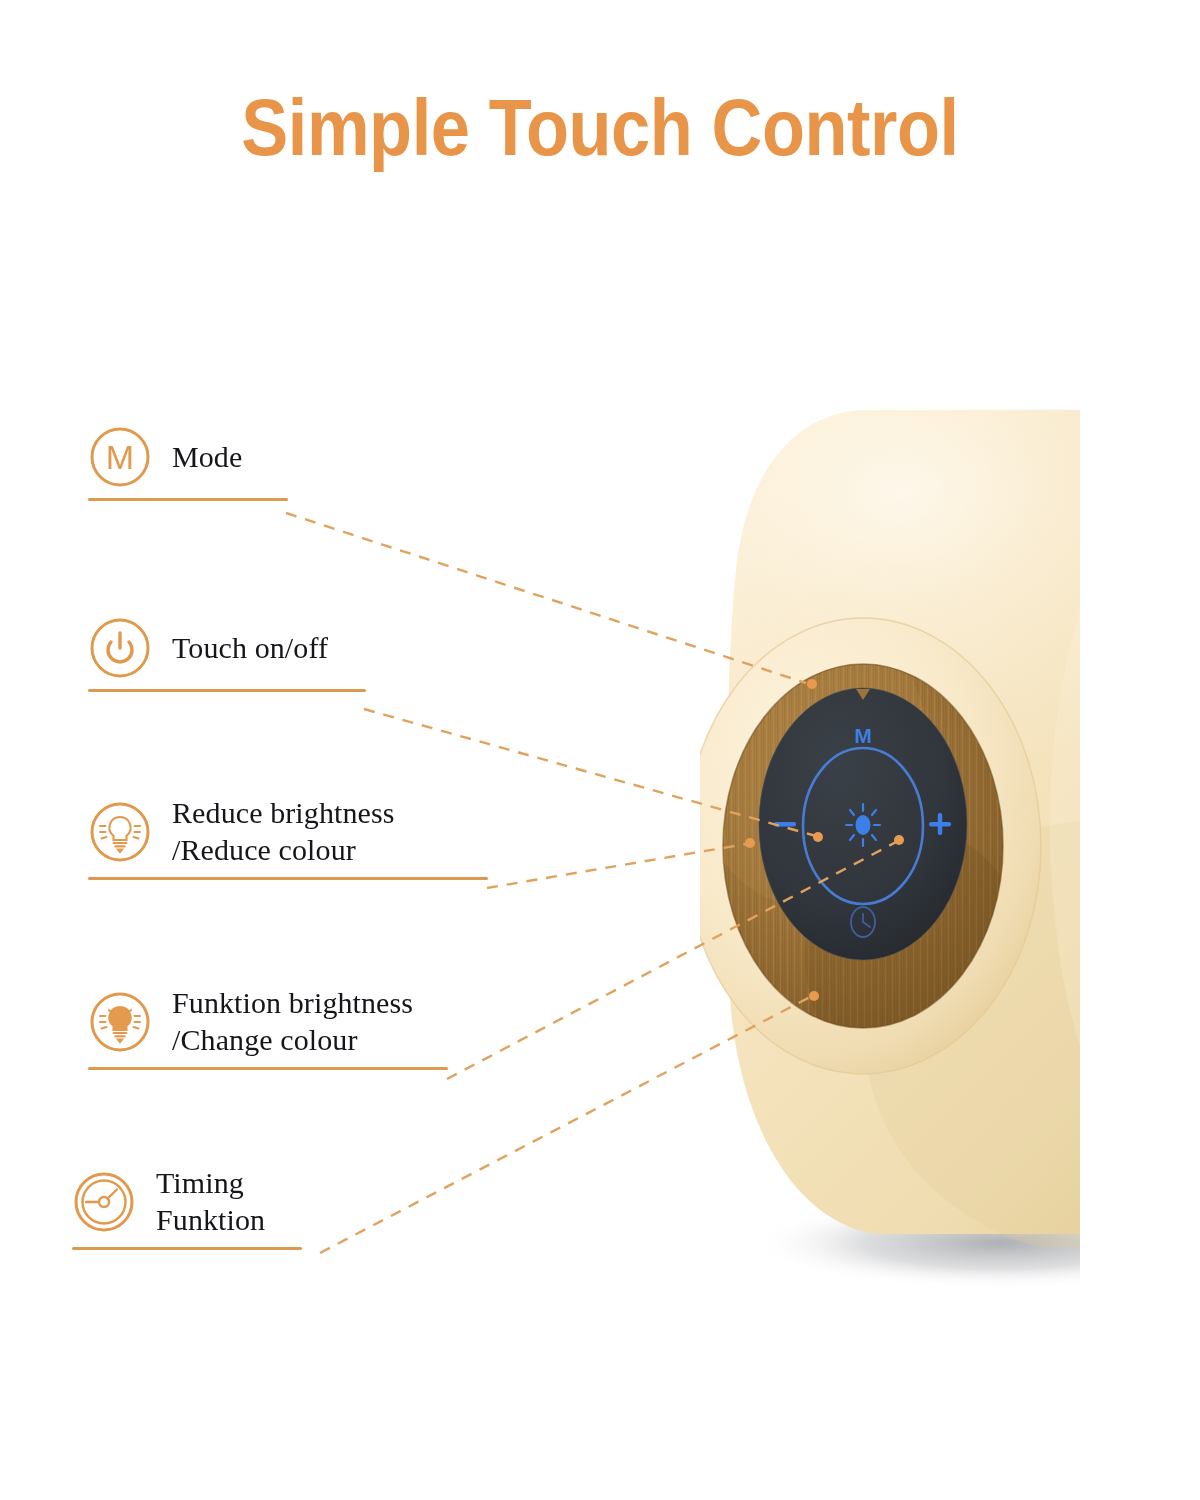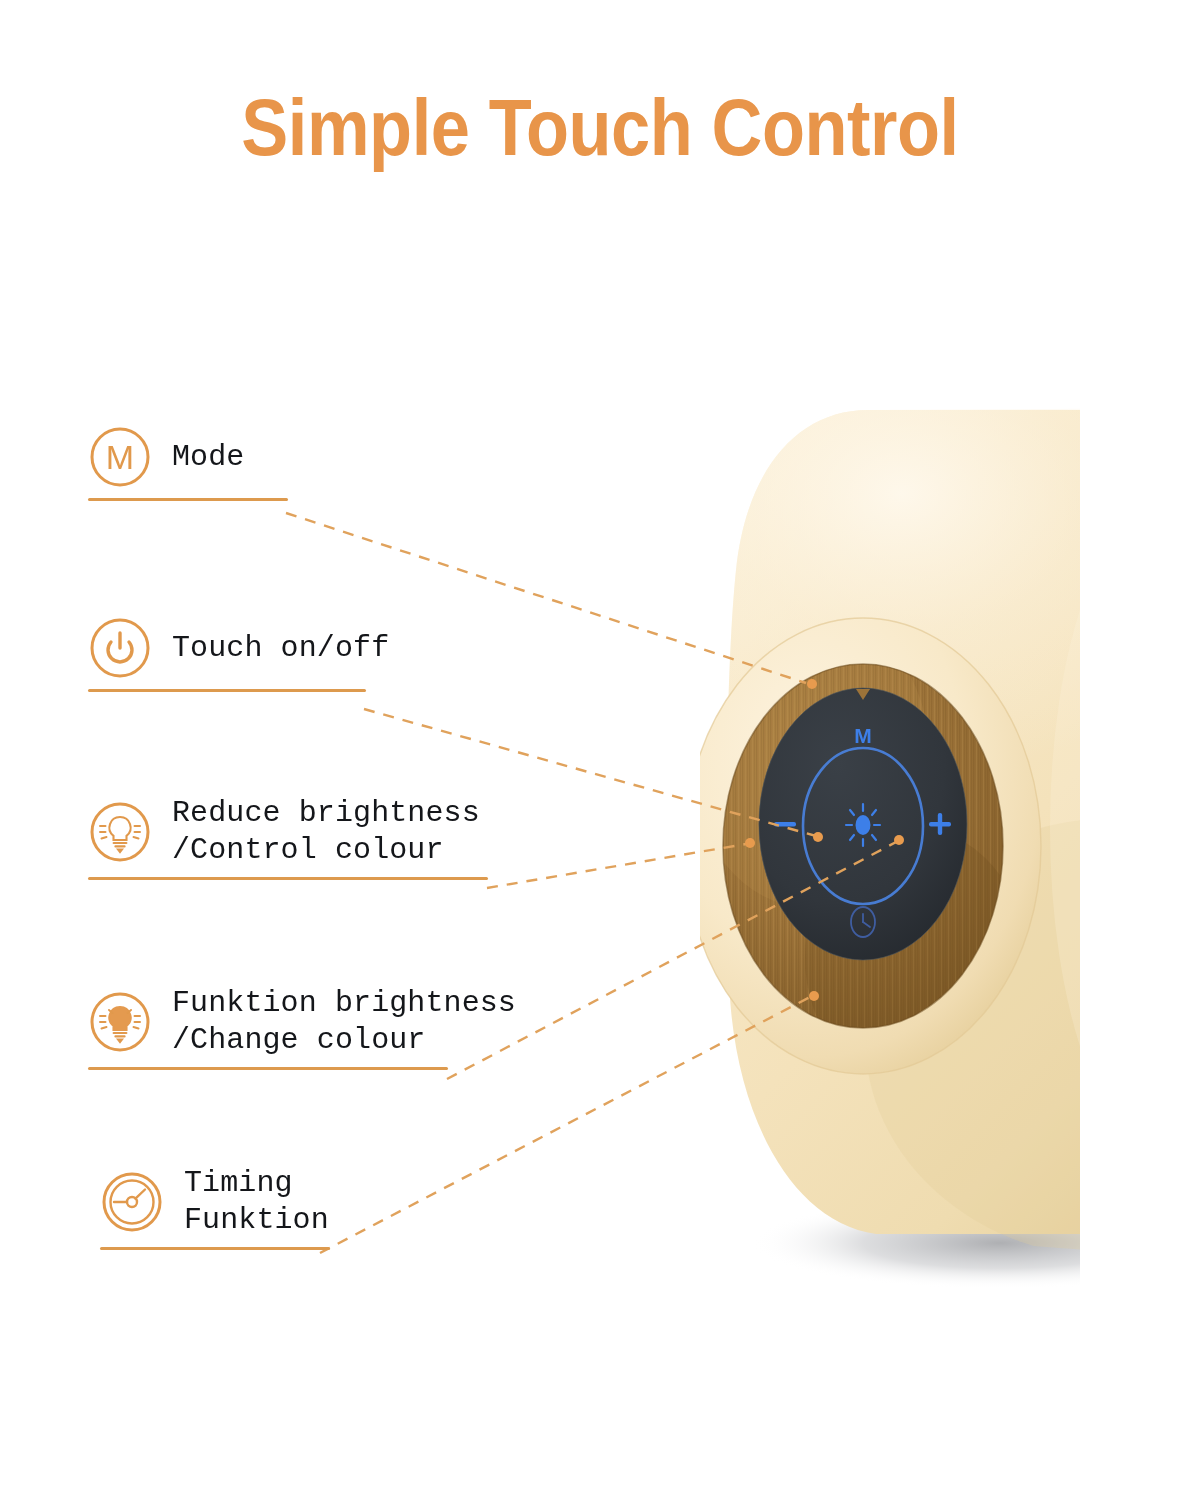--- a/index.html
+++ b/index.html
@@ -54,21 +54,21 @@
     align-items: center;
     gap: 20px;
   }
   .icon-wrap {
     width: 64px;
     height: 64px;
     flex: 0 0 64px;
     display: block;
   }
   .label-text {
-    font-family: Liberation Mono, monospace;
+    font-family: Liberation Serif, serif;
     font-size: 30px;
     font-weight: 400;
     color: #14161a;
     line-height: 1.22;
     letter-spacing: 0.1px;
     white-space: pre-line;
   }
   .underline {
     height: 3px;
     background: #dd9a4e;
@@ -283,21 +283,21 @@
             <line x1="12" y1="26" x2="17.5" y2="26"></line>
             <line x1="12" y1="32" x2="17.5" y2="32"></line>
             <line x1="13.5" y1="38.5" x2="18.5" y2="37"></line>
             <line x1="46.5" y1="26" x2="52" y2="26"></line>
             <line x1="46.5" y1="32" x2="52" y2="32"></line>
             <line x1="45.5" y1="37" x2="50.5" y2="38.5"></line>
           </g>
         </svg>
       </span>
       <span class="label-text">Reduce brightness
-/Control colour</span>
+/Reduce colour</span>
     </div>
     <div class="underline" style="width:400px;"></div>
   </div>
 
   <div class="label-block" style="left:88px; top:985px;">
     <div class="label-row">
       <span class="icon-wrap">
         <svg width="64" height="64" viewBox="0 0 64 64">
           <circle cx="32" cy="32" r="28" fill="none" stroke="#e1994c" stroke-width="3"></circle>
           <path d="M32 17 a 10.5 10.5 0 0 0 -6.5 18.8 v4.2 h13 v-4.2 A 10.5 10.5 0 0 0 32 17 Z" fill="#e49a4f" stroke="#e49a4f" stroke-width="2.1"></path>
@@ -315,21 +315,21 @@
             <line x1="43" y1="20" x2="39.5" y2="23"></line>
           </g>
         </svg>
       </span>
       <span class="label-text">Funktion brightness
 /Change colour</span>
     </div>
     <div class="underline" style="width:360px;"></div>
   </div>
 
-  <div class="label-block" style="left:100px; top:1165px;">
+  <div class="label-block" style="left:72px; top:1165px;">
     <div class="label-row">
       <span class="icon-wrap">
         <svg width="64" height="64" viewBox="0 0 64 64">
           <circle cx="32" cy="32" r="28" fill="none" stroke="#e1994c" stroke-width="3"></circle>
           <circle cx="32" cy="32" r="21.5" fill="none" stroke="#e1994c" stroke-width="2.4"></circle>
           <circle cx="32" cy="32" r="5" fill="none" stroke="#e1994c" stroke-width="2.4"></circle>
           <line x1="14" y1="32" x2="27" y2="32" stroke="#e1994c" stroke-width="2.4" stroke-linecap="round"></line>
           <line x1="35.4" y1="28.6" x2="45" y2="19.5" stroke="#e1994c" stroke-width="2.4" stroke-linecap="round"></line>
         </svg>
       </span>

